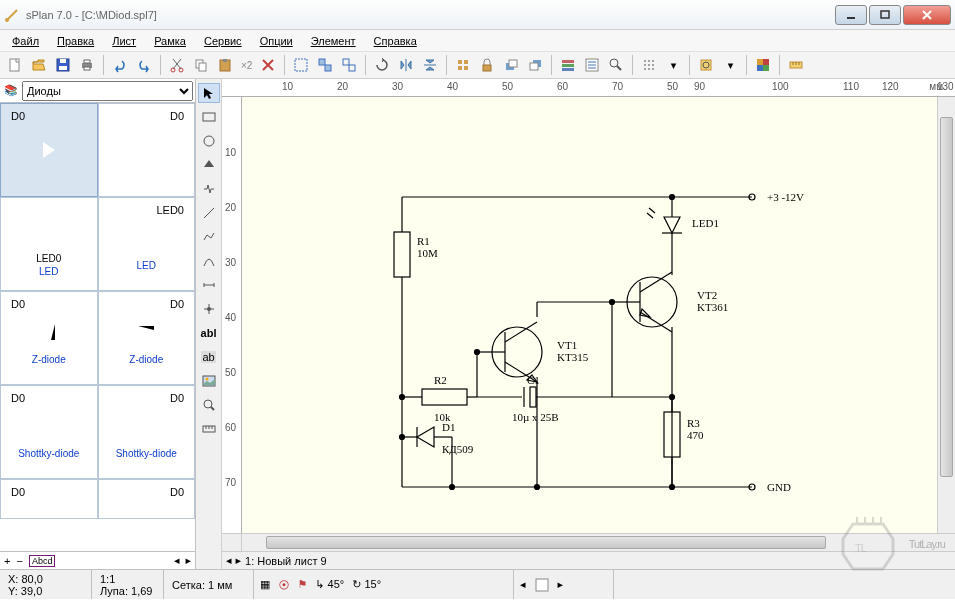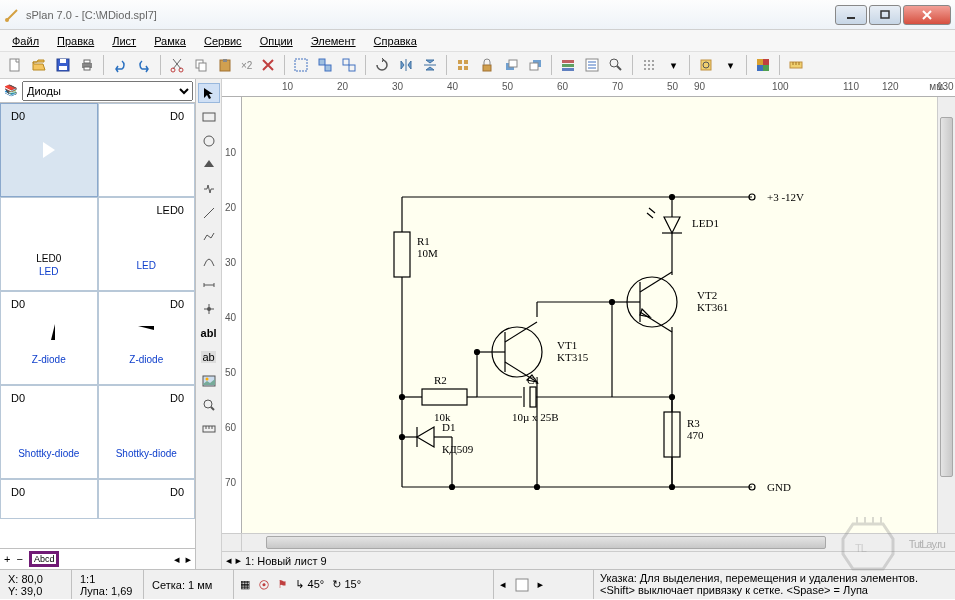--- a/index.html
+++ b/index.html
@@ -401,21 +401,21 @@
           <span class="toplabel">D0</span>
         </div>
         <div class="libitem" style="height:40px">
           <span class="toplabel" style="left:auto;right:10px">D0</span>
         </div>
       </div>
     </div>
     <div class="leftbottom">
       <span>+</span>
       <span>−</span>
-      <span style="font-size:9px;border:3px solid #701a75;padding:0 2px">Abcd</span>
+      <span style="font-size:9px;border:1px solid #701a75;padding:0 2px">Abcd</span>
       <span style="flex:1"></span>
       <span>◂</span>
       <span>▸</span>
     </div>
   </div>
 
   <div class="toolstrip">
     <div class="tsbtn active">
         <svg width="14" height="14" viewBox="0 0 14 14">
           <path d="M2 2l0 10 3-3 2 4 2-1-2-4h4z" fill="#000"></path>
@@ -624,21 +624,21 @@
     </div>
     <div class="tabstrip">
       <span>◂</span>
       <span>▸</span>
       <span><span>1:</span> <span>Новый лист 9</span></span>
     </div>
   </div>
 </div>
 
 <div class="statusbar">
-  <div class="cell" style="width:72px">
+  <div class="cell" style="width:92px">
     <span>X: 80,0</span>
     <span>Y: 39,0</span>
   </div>
   <div class="cell" style="width:72px">
     <span>1:1</span>
     <span>Лупа: 1,69</span>
   </div>
   <div class="cell" style="width:90px">
     <span>Сетка: 1 мм</span>
   </div>
@@ -648,24 +648,20 @@
     <span style="color:#c04040">⚑</span>
     <span>↳ <span>45°</span></span>
     <span>↻ <span>15°</span></span>
   </div>
   <div class="cellh" style="width:100px">
     <span>◂</span>
     <svg width="16" height="16">
         <rect x="2" y="2" width="12" height="12" fill="#fff" stroke="#888"></rect>
       </svg>
     <span>▸</span>
-  </div>
-  <div class="hint">
-    <div>Указка: Для выделения, перемещения и удаления элементов.</div>
-    <div>&lt;Shift&gt; выключает привязку к сетке. &lt;Spase&gt; = Лупа</div>
   </div>
 </div>
 
 <div class="watermark">
   <svg width="70" height="60" viewBox="0 0 70 60">
       <polygon points="20,10 50,10 60,25 60,40 50,55 20,55 10,40 10,25" fill="none" stroke="#888" stroke-width="3"></polygon>
       <text x="22" y="38" font-size="20" fill="#888">TL</text>
       <g stroke="#888" stroke-width="2">
         <line x1="24" y1="3" x2="24" y2="10"></line>
         <line x1="32" y1="3" x2="32" y2="10"></line>

